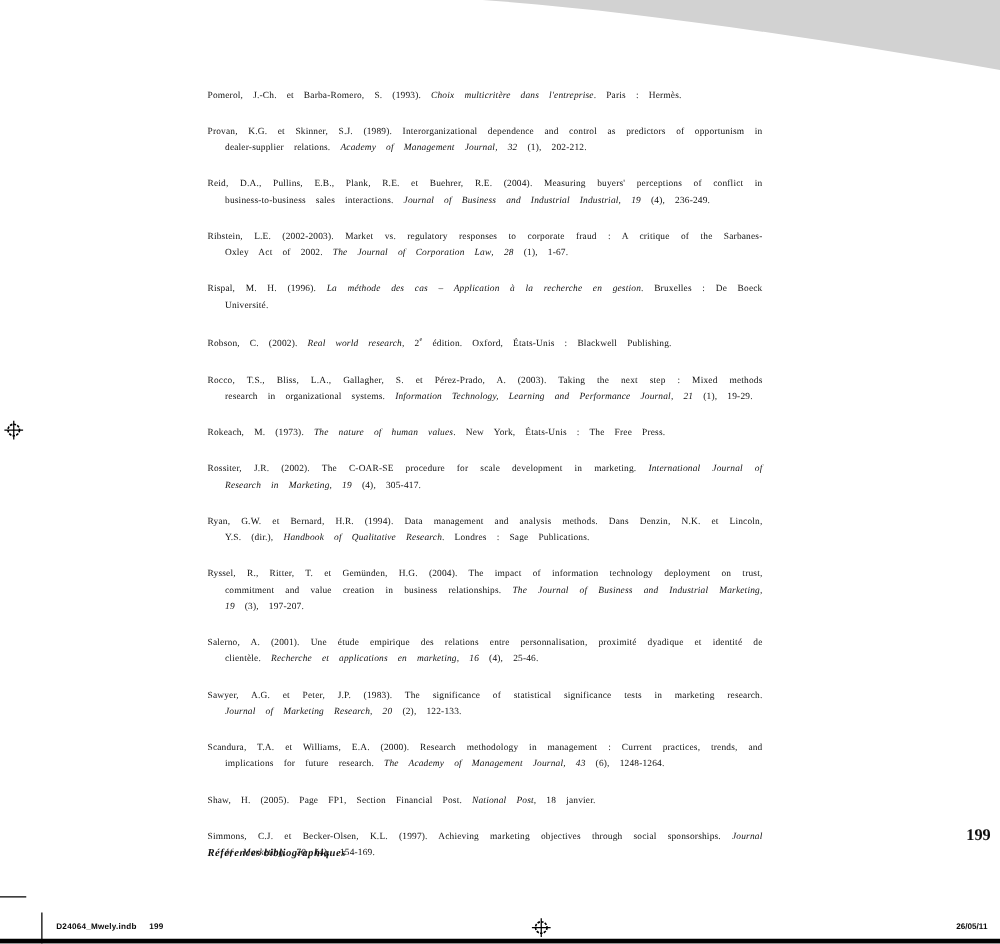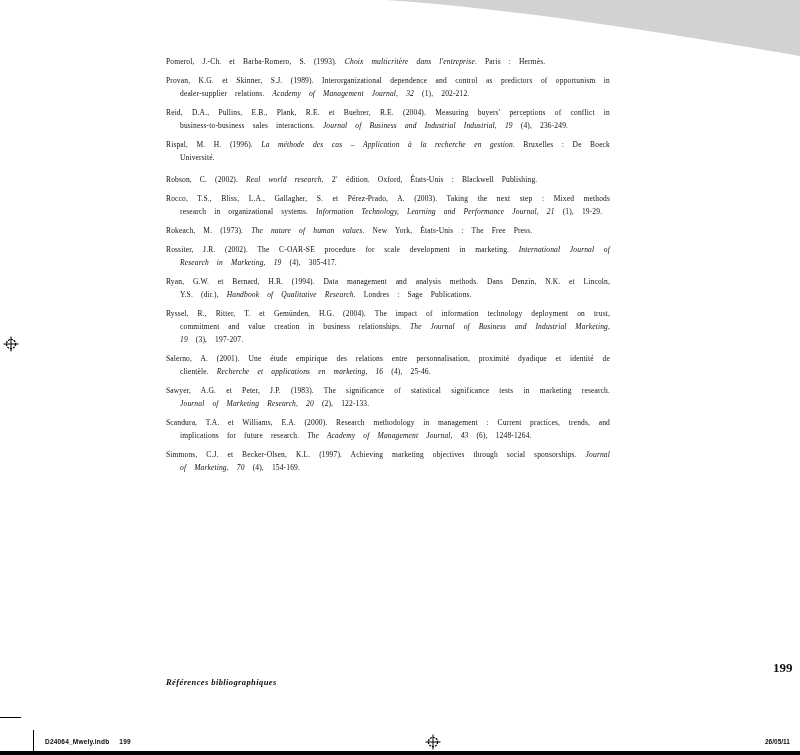--- a/index.html
+++ b/index.html
@@ -8,21 +8,21 @@
     font-family:"Liberation Serif", serif;color:#101010;
   }
   
   .curl-svg{position:absolute;top:0;left:0;width:800px;height:62px;display:block;}
   
   .refs{
     position:absolute;left:166px;top:53px;width:444px;
     font-size:7.5px;line-height:13px;
   }
   .ref{
-    margin:2px 0 6px 0;padding-left:14px;text-indent:-14px;
+    margin:16px 0 6px 0;padding-left:14px;text-indent:-14px;
     text-align:justify;word-spacing:6px;letter-spacing:0.15px;
   }
   .ref .it{font-style:italic;}
   .ref .sup{vertical-align:super;font-size:5px;}
   .section-title{
     position:absolute;left:166px;top:677px;
     font-size:8.5px;font-weight:bold;letter-spacing:0.4px;font-style:italic;
   }
   .page-number{
     position:absolute;left:773px;top:660px;
@@ -48,30 +48,32 @@
 <div class="canvas">
 
   <svg class="curl-svg" viewBox="0 0 800 62" preserveAspectRatio="none" aria-hidden="true">
     <path d="M386,0 L800,0 L800,56 C640,28 500,8 386,0 Z" fill="#d2d2d2"></path>
   </svg>
 
   <div class="refs">
       <p class="ref"><span>Pomerol, J.-Ch. et Barba-Romero, S. (1993). </span><span class="it">Choix multicritère dans l'entreprise</span><span>. Paris : Hermès.</span></p>
       <p class="ref"><span>Provan, K.G. et Skinner, S.J. (1989). Interorganizational dependence and control as predictors of opportunism in dealer-supplier relations. </span><span class="it">Academy of Management Journal</span><span>, </span><span class="it">32</span><span> (1), 202-212.</span></p>
       <p class="ref"><span>Reid, D.A., Pullins, E.B., Plank, R.E. et Buehrer, R.E. (2004). Measuring buyers' perceptions of conflict in business-to-business sales interactions. </span><span class="it">Journal of Business and Industrial Industrial</span><span>, </span><span class="it">19</span><span> (4), 236-249.</span></p>
+      <p class="ref"><span>Ribstein, L.E. (2002-2003). Market vs. regulatory responses to corporate fraud : A critique of the Sarbanes-Oxley Act of 2002. </span><span class="it">The Journal of Corporation Law</span><span>, </span><span class="it">28</span><span> (1), 1-67.</span></p>
       <p class="ref"><span>Rispal, M. H. (1996). </span><span class="it">La méthode des cas – Application à la recherche en gestion</span><span>. Bruxelles : De Boeck Université.</span></p>
       <p class="ref"><span>Robson, C. (2002). </span><span class="it">Real world research</span><span>, 2</span><span class="sup">e</span><span> édition. Oxford, États-Unis : Blackwell Publishing.</span></p>
       <p class="ref"><span>Rocco, T.S., Bliss, L.A., Gallagher, S. et Pérez-Prado, A. (2003). Taking the next step : Mixed methods research in organizational systems. </span><span class="it">Information Technology, Learning and Performance Journal</span><span>, </span><span class="it">21</span><span> (1), 19-29.</span></p>
       <p class="ref"><span>Rokeach, M. (1973). </span><span class="it">The nature of human values</span><span>. New York, États-Unis : The Free Press.</span></p>
       <p class="ref"><span>Rossiter, J.R. (2002). The C-OAR-SE procedure for scale development in marketing. </span><span class="it">International Journal of Research in Marketing</span><span>, </span><span class="it">19</span><span> (4), 305-417.</span></p>
       <p class="ref"><span>Ryan, G.W. et Bernard, H.R. (1994). Data management and analysis methods. Dans Denzin, N.K. et Lincoln, Y.S. (dir.), </span><span class="it">Handbook of Qualitative Research</span><span>. Londres : Sage Publications.</span></p>
       <p class="ref"><span>Ryssel, R., Ritter, T. et Gemünden, H.G. (2004). The impact of information technology deployment on trust, commitment and value creation in business relationships. </span><span class="it">The Journal of Business and Industrial Marketing</span><span>, </span><span class="it">19</span><span> (3), 197-207.</span></p>
       <p class="ref"><span>Salerno, A. (2001). Une étude empirique des relations entre personnalisation, proximité dyadique et identité de clientèle. </span><span class="it">Recherche et applications en marketing</span><span>, </span><span class="it">16</span><span> (4), 25-46.</span></p>
       <p class="ref"><span>Sawyer, A.G. et Peter, J.P. (1983). The significance of statistical significance tests in marketing research. </span><span class="it">Journal of Marketing Research</span><span>, </span><span class="it">20</span><span> (2), 122-133.</span></p>
       <p class="ref"><span>Scandura, T.A. et Williams, E.A. (2000). Research methodology in management : Current practices, trends, and implications for future research. </span><span class="it">The Academy of Management Journal</span><span>, </span><span class="it">43</span><span> (6), 1248-1264.</span></p>
+      <p class="ref"><span>Shaw, H. (2005). Page FP1, Section Financial Post. </span><span class="it">National Post</span><span>, 18 janvier.</span></p>
       <p class="ref"><span>Simmons, C.J. et Becker-Olsen, K.L. (1997). Achieving marketing objectives through social sponsorships. </span><span class="it">Journal of Marketing</span><span>, </span><span class="it">70</span><span> (4), 154-169.</span></p>
     </div>
 
   <div class="section-title">Références bibliographiques</div>
   <div class="page-number">199</div>
 
   <svg class="reg-mark left" viewBox="0 0 16 16" aria-hidden="true">
     <circle cx="8" cy="8" r="4.6" fill="none" stroke="#000" stroke-width="1.3" stroke-dasharray="2 1"></circle>
     <line x1="8" y1="0.5" x2="8" y2="15.5" stroke="#000" stroke-width="1"></line>
     <line x1="0.5" y1="8" x2="15.5" y2="8" stroke="#000" stroke-width="1"></line>

